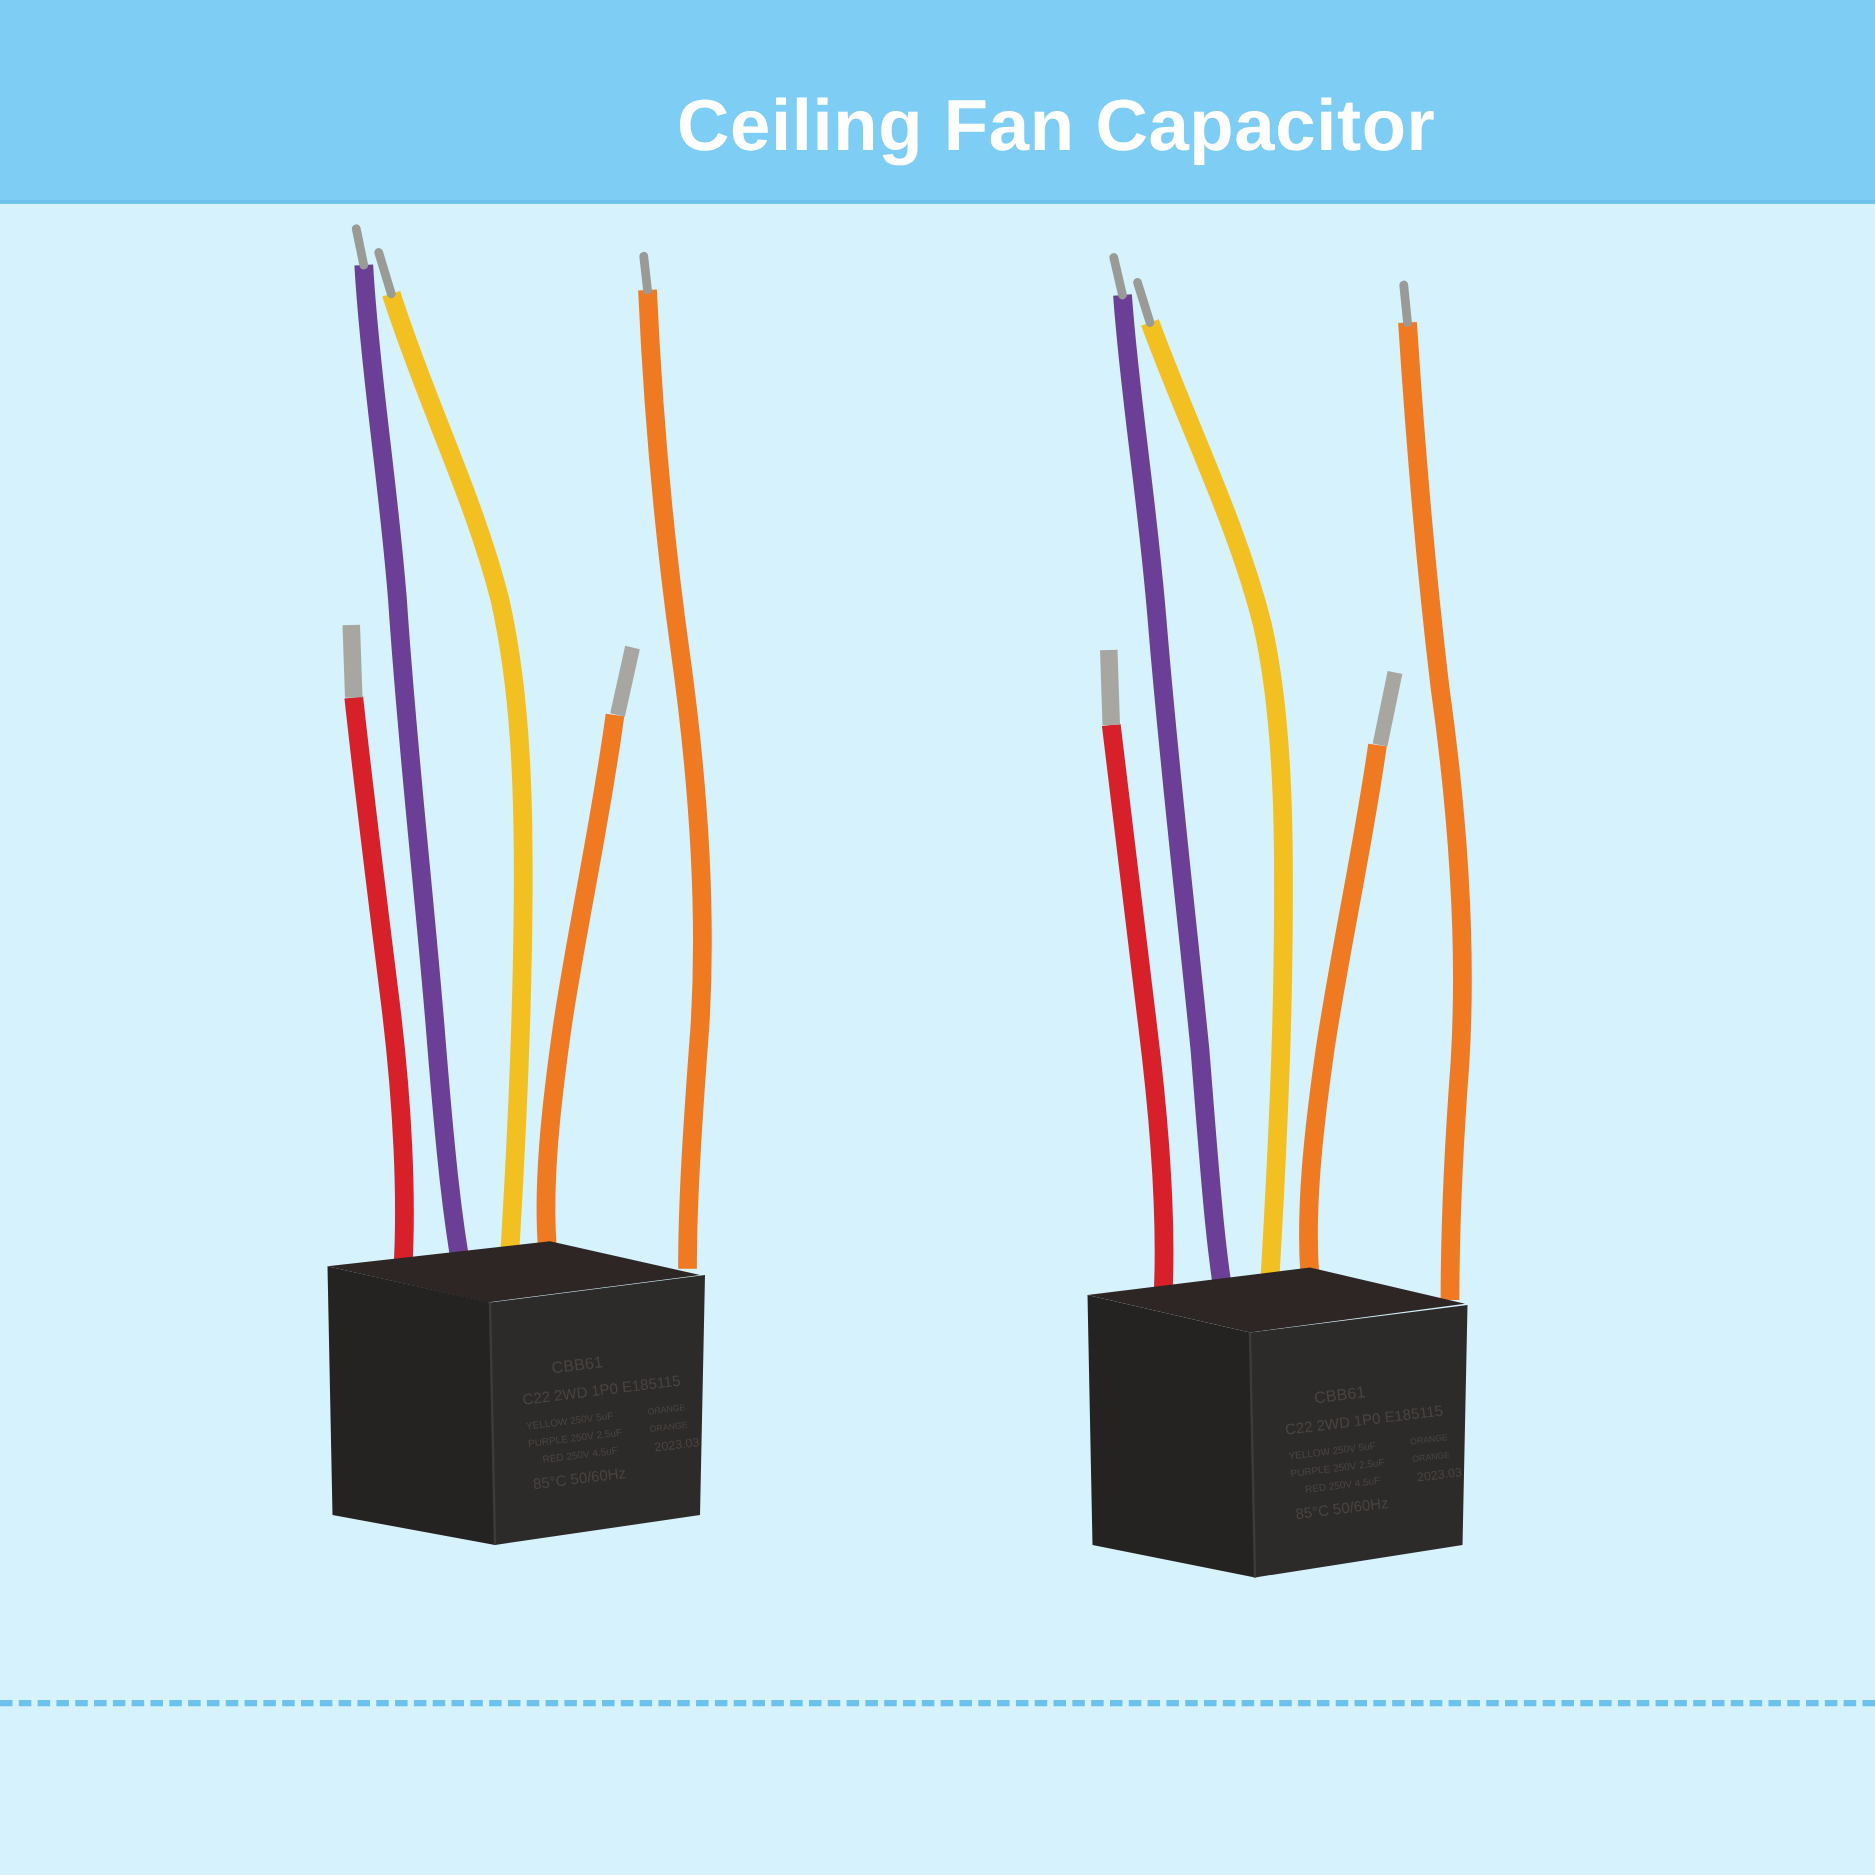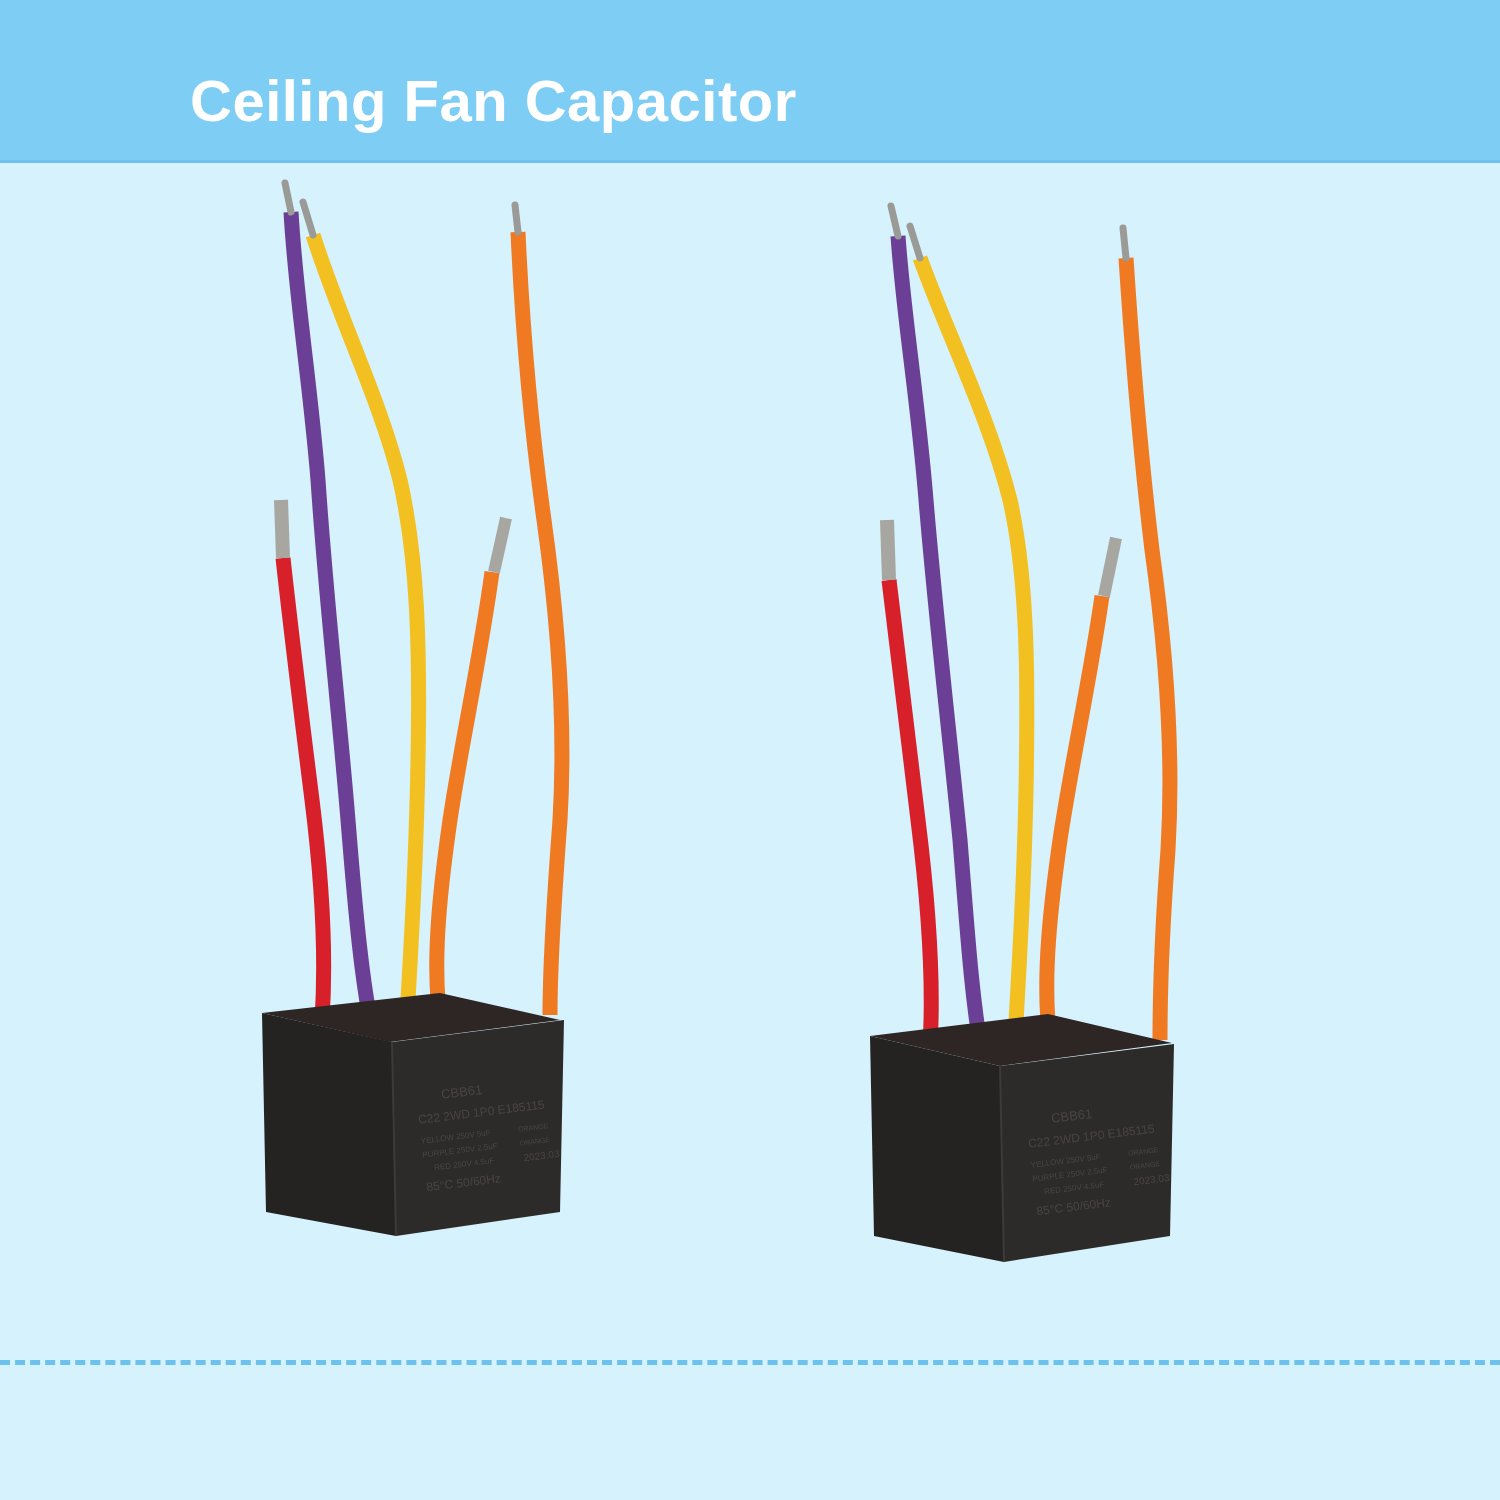--- a/index.html
+++ b/index.html
@@ -8,21 +8,21 @@
     background:#d5f2fd;
     font-family:"Liberation Sans", sans-serif;
   }
   .header {
     position:absolute; left:0; top:0; width:1500px; height:160px;
     background:#7ecdf4;
     border-bottom:3px solid #6cc2ec;
   }
   .title {
     position:absolute; left:0; right:0; top:66px;
-    text-align:left; padding-left:190px;
+    text-align:center; padding-left:190px;
     font-family:"Liberation Sans", sans-serif;
     font-weight:bold; font-size:58px; color:#ffffff; letter-spacing:0.5px;
     line-height:70px;
   }
   .dashed {
     position:absolute; left:0; top:1360px; width:1500px; height:0;
     border-top:5px dashed #6cc2ec;
   }
   .product { position:absolute; }
   .product svg { display:block; }

